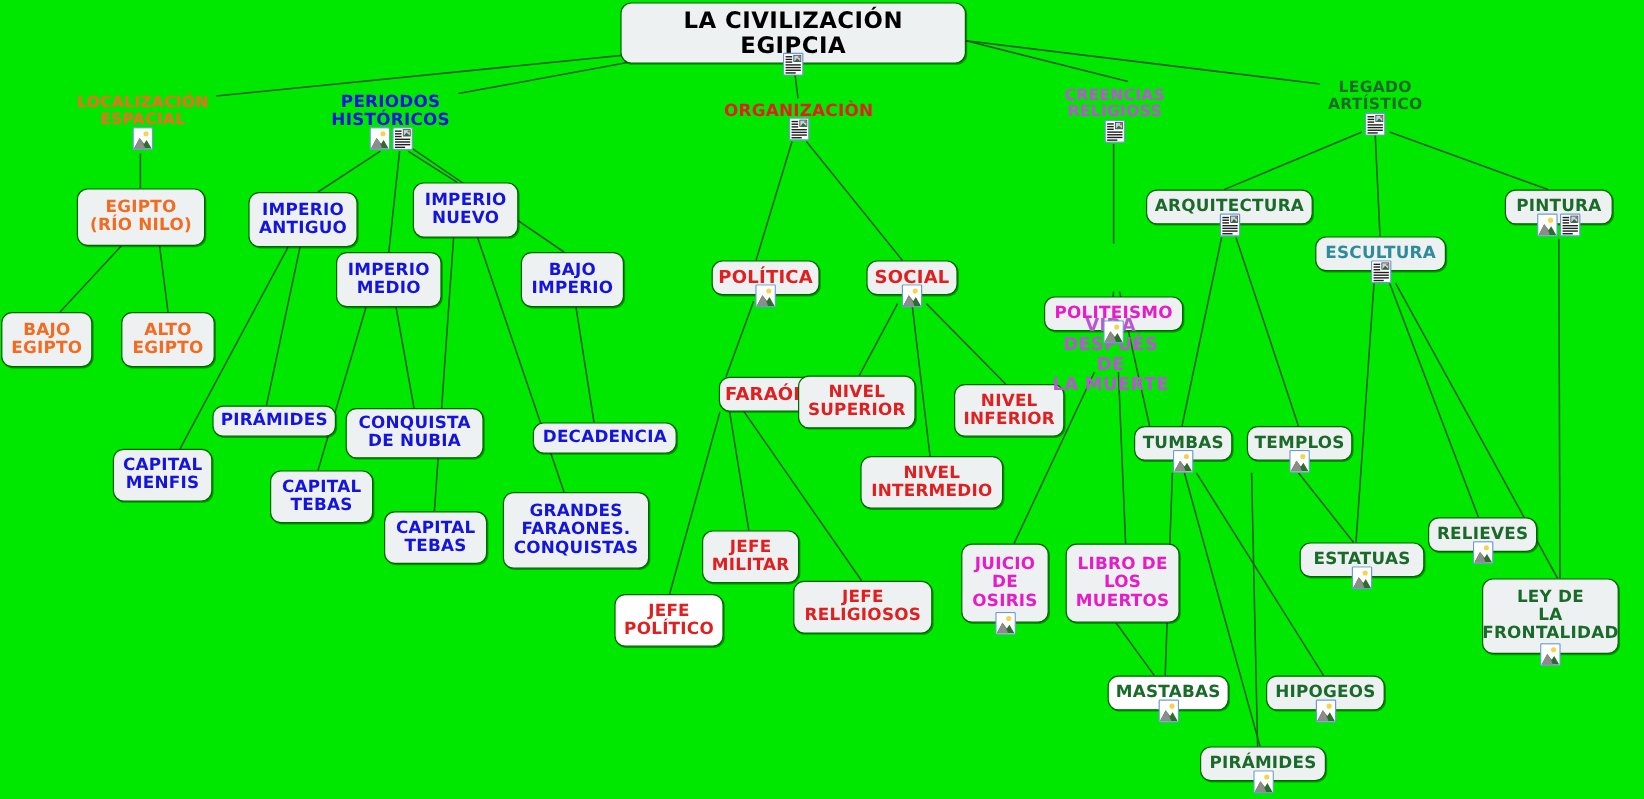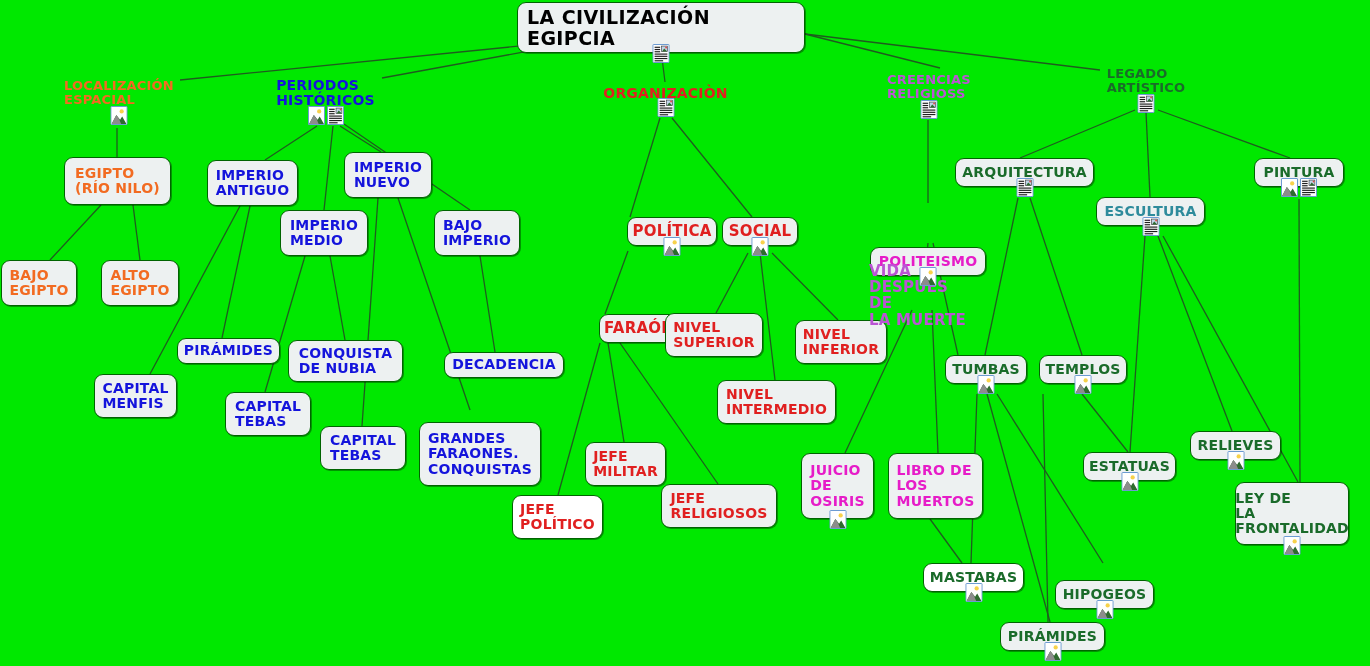--- a/index.html
+++ b/index.html
@@ -19,21 +19,21 @@
   #edges {
     position: absolute;
     left: 0; top: 0;
     width: 1370px;
     height: 666px;
     pointer-events: none;
   }
   .node {
     position: absolute;
     box-sizing: border-box;
-    text-align: left;
+    text-align: center;
     font-weight: bold;
     line-height: 1.08;
     white-space: pre-line;
     display: flex;
     align-items: center;
     justify-content: center;
     letter-spacing: 0.2px;
   }
   .node.boxed {
     border: 1.6px solid #006400;
@@ -241,24 +241,24 @@
       <div class="node boxed" style="left: 177px; top: 338px; width: 103px; min-height: 26px; color: rgb(20, 20, 220); font-size: 14px;"><span>PIRÁMIDES</span></div>
       <div class="node boxed" style="left: 288px; top: 340px; width: 115px; min-height: 42px; color: rgb(20, 20, 220); font-size: 14px;"><span>CONQUISTA
 DE NUBIA</span></div>
       <div class="node boxed" style="left: 94px; top: 374px; width: 83px; min-height: 44px; color: rgb(20, 20, 220); font-size: 14px;"><span>CAPITAL
 MENFIS</span></div>
       <div class="node boxed" style="left: 225px; top: 392px; width: 86px; min-height: 44px; color: rgb(20, 20, 220); font-size: 14px;"><span>CAPITAL
 TEBAS</span></div>
       <div class="node boxed" style="left: 320px; top: 426px; width: 86px; min-height: 44px; color: rgb(20, 20, 220); font-size: 14px;"><span>CAPITAL
 TEBAS</span></div>
       <div class="node boxed" style="left: 444px; top: 352px; width: 120px; min-height: 26px; color: rgb(20, 20, 220); font-size: 14px;"><span>DECADENCIA</span></div>
-      <div class="node boxed" style="left: 419px; top: 410px; width: 122px; min-height: 64px; color: rgb(20, 20, 220); font-size: 14px; margin-top: 12px;"><span>GRANDES
+      <div class="node boxed" style="left: 419px; top: 410px; width: 122px; min-height: 64px; color: rgb(20, 20, 220); font-size: 14px;"><span>GRANDES
 FARAONES.
 CONQUISTAS</span></div>
-      <div class="node boxed" style="left: 593px; top: 217px; width: 90px; min-height: 29px; color: rgb(224, 32, 32); font-size: 15px; margin-left: 34px;"><span>POLÍTICA</span><span class="icons"><span class="ic"><svg viewBox="0 0 14 16">
+      <div class="node boxed" style="left: 593px; top: 217px; width: 90px; min-height: 29px; color: rgb(224, 32, 32); font-size: 15px;"><span>POLÍTICA</span><span class="icons"><span class="ic"><svg viewBox="0 0 14 16">
               <rect x="0" y="0" width="14" height="16" fill="#ffffff"></rect>
               <circle cx="9.5" cy="4.2" r="2" fill="#F7D24B"></circle>
               <path d="M0 16 L4.5 7.5 L8 12 L10 9 L14 16 Z" fill="#2E6B2E"></path>
               <path d="M0 16 L4.5 7.5 L7 11 L9 16 Z" fill="#8C8C8C"></path>
             </svg></span></span></div>
       <div class="node boxed" style="left: 722px; top: 217px; width: 76px; min-height: 29px; color: rgb(224, 32, 32); font-size: 15px;"><span>SOCIAL</span><span class="icons"><span class="ic"><svg viewBox="0 0 14 16">
               <rect x="0" y="0" width="14" height="16" fill="#ffffff"></rect>
               <circle cx="9.5" cy="4.2" r="2" fill="#F7D24B"></circle>
               <path d="M0 16 L4.5 7.5 L8 12 L10 9 L14 16 Z" fill="#2E6B2E"></path>
               <path d="M0 16 L4.5 7.5 L7 11 L9 16 Z" fill="#8C8C8C"></path>
@@ -351,21 +351,21 @@
               <circle cx="9.5" cy="4.2" r="2" fill="#F7D24B"></circle>
               <path d="M0 16 L4.5 7.5 L8 12 L10 9 L14 16 Z" fill="#2E6B2E"></path>
               <path d="M0 16 L4.5 7.5 L7 11 L9 16 Z" fill="#8C8C8C"></path>
             </svg></span></span></div>
       <div class="node boxed" style="left: 1039px; top: 355px; width: 88px; min-height: 29px; color: rgb(26, 107, 42); font-size: 14px;"><span>TEMPLOS</span><span class="icons"><span class="ic"><svg viewBox="0 0 14 16">
               <rect x="0" y="0" width="14" height="16" fill="#ffffff"></rect>
               <circle cx="9.5" cy="4.2" r="2" fill="#F7D24B"></circle>
               <path d="M0 16 L4.5 7.5 L8 12 L10 9 L14 16 Z" fill="#2E6B2E"></path>
               <path d="M0 16 L4.5 7.5 L7 11 L9 16 Z" fill="#8C8C8C"></path>
             </svg></span></span></div>
-      <div class="node boxed" style="left: 1083px; top: 452px; width: 93px; min-height: 29px; color: rgb(26, 107, 42); font-size: 14px;"><span>ESTATUAS</span><span class="icons"><span class="ic"><svg viewBox="0 0 14 16">
+      <div class="node boxed" style="left: 1083px; top: 452px; width: 104px; min-height: 29px; color: rgb(26, 107, 42); font-size: 14px;"><span>ESTATUAS</span><span class="icons"><span class="ic"><svg viewBox="0 0 14 16">
               <rect x="0" y="0" width="14" height="16" fill="#ffffff"></rect>
               <circle cx="9.5" cy="4.2" r="2" fill="#F7D24B"></circle>
               <path d="M0 16 L4.5 7.5 L8 12 L10 9 L14 16 Z" fill="#2E6B2E"></path>
               <path d="M0 16 L4.5 7.5 L7 11 L9 16 Z" fill="#8C8C8C"></path>
             </svg></span></span></div>
       <div class="node boxed" style="left: 1190px; top: 431px; width: 91px; min-height: 29px; color: rgb(26, 107, 42); font-size: 14px;"><span>RELIEVES</span><span class="icons"><span class="ic"><svg viewBox="0 0 14 16">
               <rect x="0" y="0" width="14" height="16" fill="#ffffff"></rect>
               <circle cx="9.5" cy="4.2" r="2" fill="#F7D24B"></circle>
               <path d="M0 16 L4.5 7.5 L8 12 L10 9 L14 16 Z" fill="#2E6B2E"></path>
               <path d="M0 16 L4.5 7.5 L7 11 L9 16 Z" fill="#8C8C8C"></path>
@@ -377,21 +377,21 @@
               <circle cx="9.5" cy="4.2" r="2" fill="#F7D24B"></circle>
               <path d="M0 16 L4.5 7.5 L8 12 L10 9 L14 16 Z" fill="#2E6B2E"></path>
               <path d="M0 16 L4.5 7.5 L7 11 L9 16 Z" fill="#8C8C8C"></path>
             </svg></span></span></div>
       <div class="node boxed whitebg" style="left: 923px; top: 563px; width: 101px; min-height: 29px; color: rgb(26, 107, 42); font-size: 14px;"><span>MASTABAS</span><span class="icons"><span class="ic"><svg viewBox="0 0 14 16">
               <rect x="0" y="0" width="14" height="16" fill="#ffffff"></rect>
               <circle cx="9.5" cy="4.2" r="2" fill="#F7D24B"></circle>
               <path d="M0 16 L4.5 7.5 L8 12 L10 9 L14 16 Z" fill="#2E6B2E"></path>
               <path d="M0 16 L4.5 7.5 L7 11 L9 16 Z" fill="#8C8C8C"></path>
             </svg></span></span></div>
-      <div class="node boxed" style="left: 1055px; top: 580px; width: 99px; min-height: 29px; color: rgb(26, 107, 42); font-size: 14px;"><span>HIPOGEOS</span><span class="icons"><span class="ic"><svg viewBox="0 0 14 16">
+      <div class="node boxed" style="left: 1055px; top: 563px; width: 99px; min-height: 29px; color: rgb(26, 107, 42); font-size: 14px;"><span>HIPOGEOS</span><span class="icons"><span class="ic"><svg viewBox="0 0 14 16">
               <rect x="0" y="0" width="14" height="16" fill="#ffffff"></rect>
               <circle cx="9.5" cy="4.2" r="2" fill="#F7D24B"></circle>
               <path d="M0 16 L4.5 7.5 L8 12 L10 9 L14 16 Z" fill="#2E6B2E"></path>
               <path d="M0 16 L4.5 7.5 L7 11 L9 16 Z" fill="#8C8C8C"></path>
             </svg></span></span></div>
       <div class="node boxed" style="left: 1000px; top: 622px; width: 105px; min-height: 29px; color: rgb(26, 107, 42); font-size: 14px;"><span>PIRÁMIDES</span><span class="icons"><span class="ic"><svg viewBox="0 0 14 16">
               <rect x="0" y="0" width="14" height="16" fill="#ffffff"></rect>
               <circle cx="9.5" cy="4.2" r="2" fill="#F7D24B"></circle>
               <path d="M0 16 L4.5 7.5 L8 12 L10 9 L14 16 Z" fill="#2E6B2E"></path>
               <path d="M0 16 L4.5 7.5 L7 11 L9 16 Z" fill="#8C8C8C"></path>

